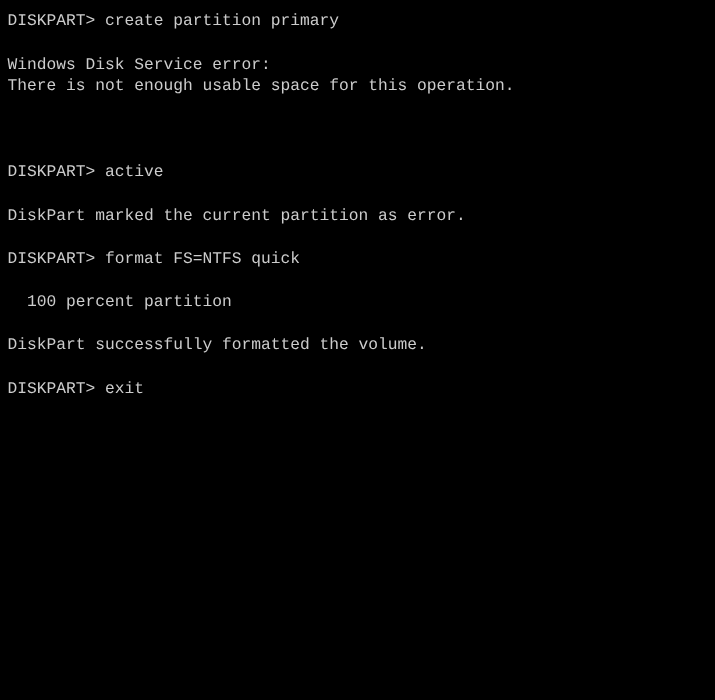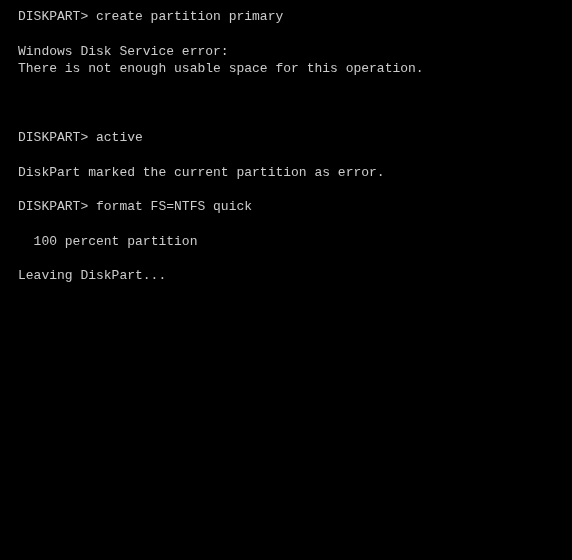--- a/index.html
+++ b/index.html
@@ -17,21 +17,20 @@
       padding: 8px 6px;
       line-height: 1.35;
       overflow: hidden;
     }
     .line {
       white-space: pre-wrap;
       margin-bottom: 0;
     }
     .block {
       margin-bottom: 17px;
-      margin-left: 12px;
     }
     .block:last-child {
       margin-bottom: 0;
     }
   </style>
 </head>
 <body>
 
 <div id="terminal-root">
     <div class="block">
@@ -50,15 +49,18 @@
     <div class="block">
       <div class="line">DiskPart marked the current partition as error.</div>
     </div>
     <div class="block">
       <div class="line">DISKPART&gt; format FS=NTFS quick</div>
     </div>
     <div class="block">
       <div class="line">  100 percent partition</div>
     </div>
     <div class="block">
-      <div class="line">Leaving DiskPart...</div>
+      <div class="line">DiskPart successfully formatted the volume.</div>
+    </div>
+    <div class="block">
+      <div class="line">DISKPART&gt; exit</div>
     </div>
   </div>
 
 </body></html>

